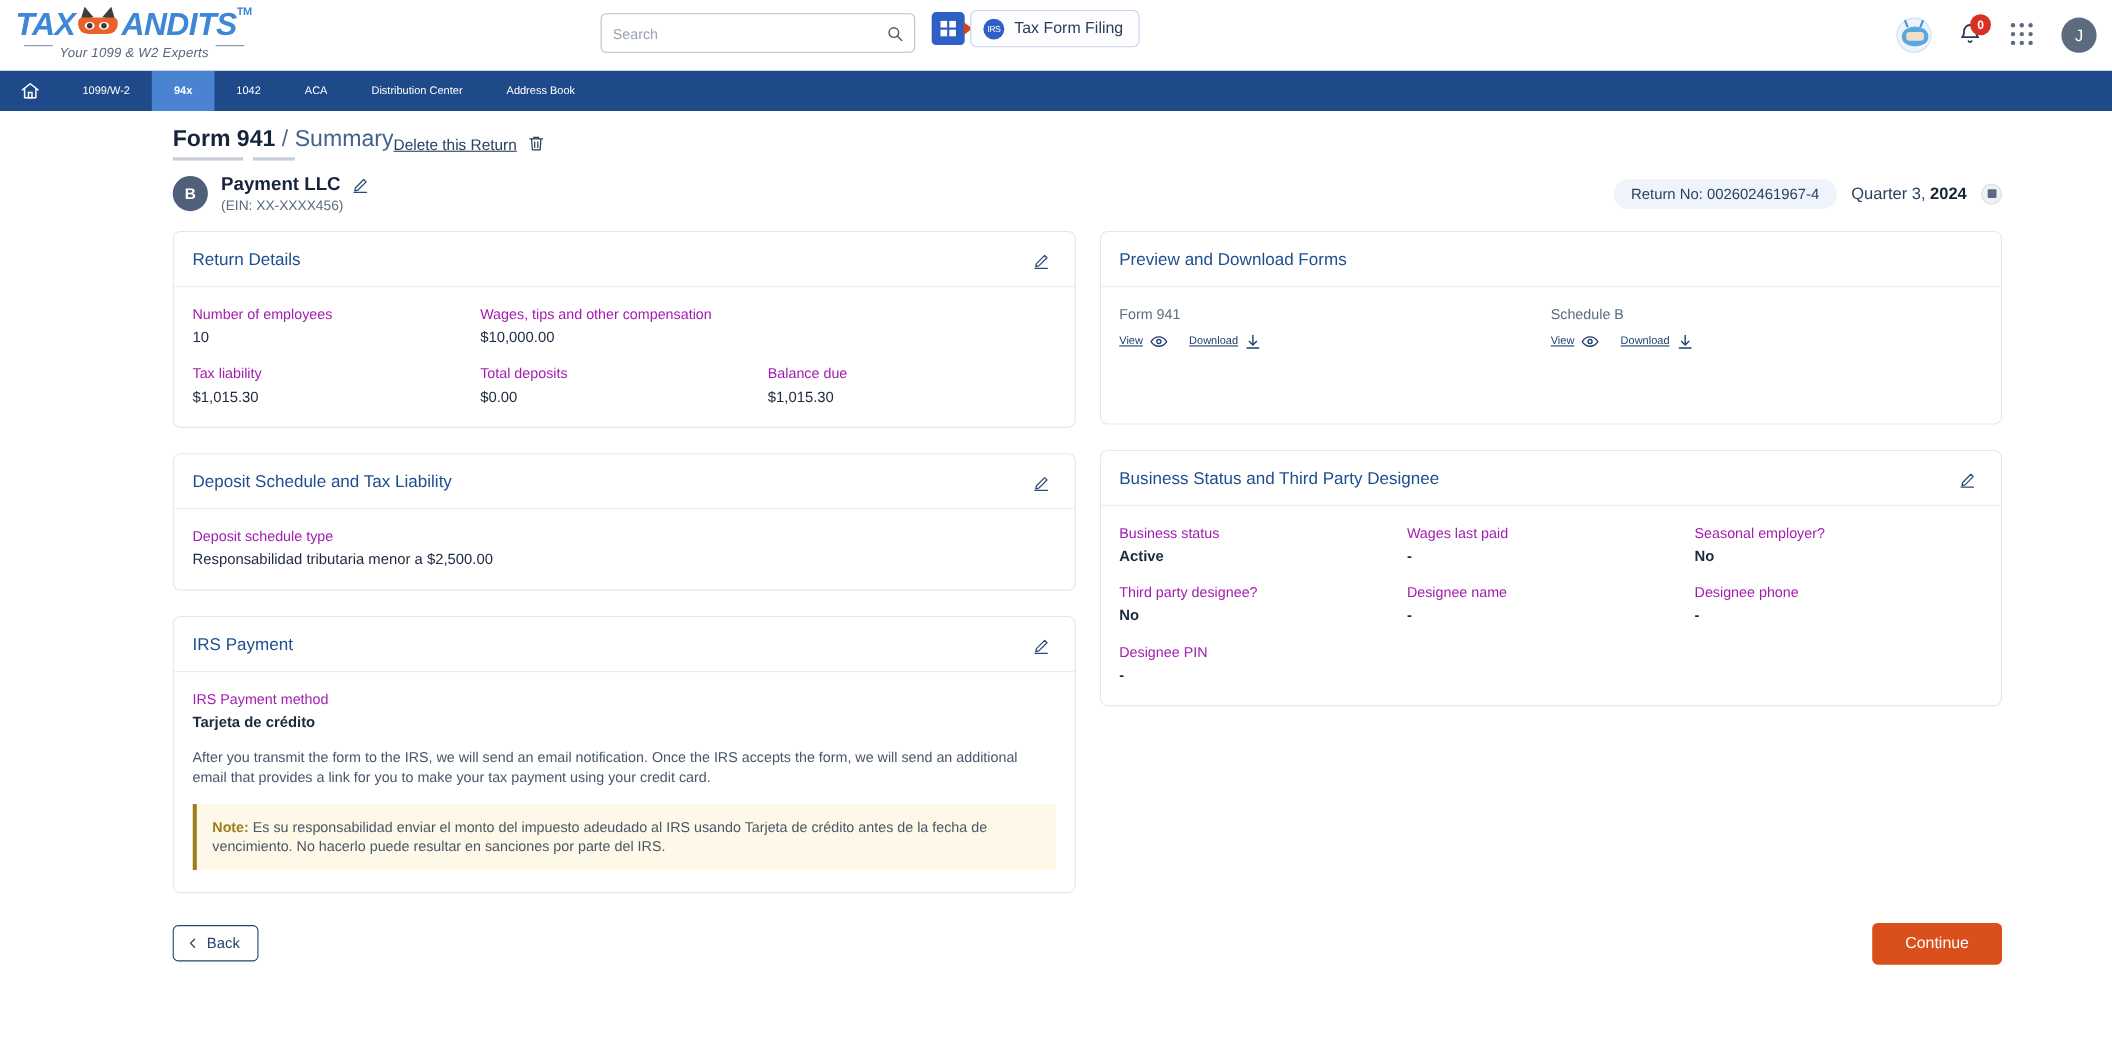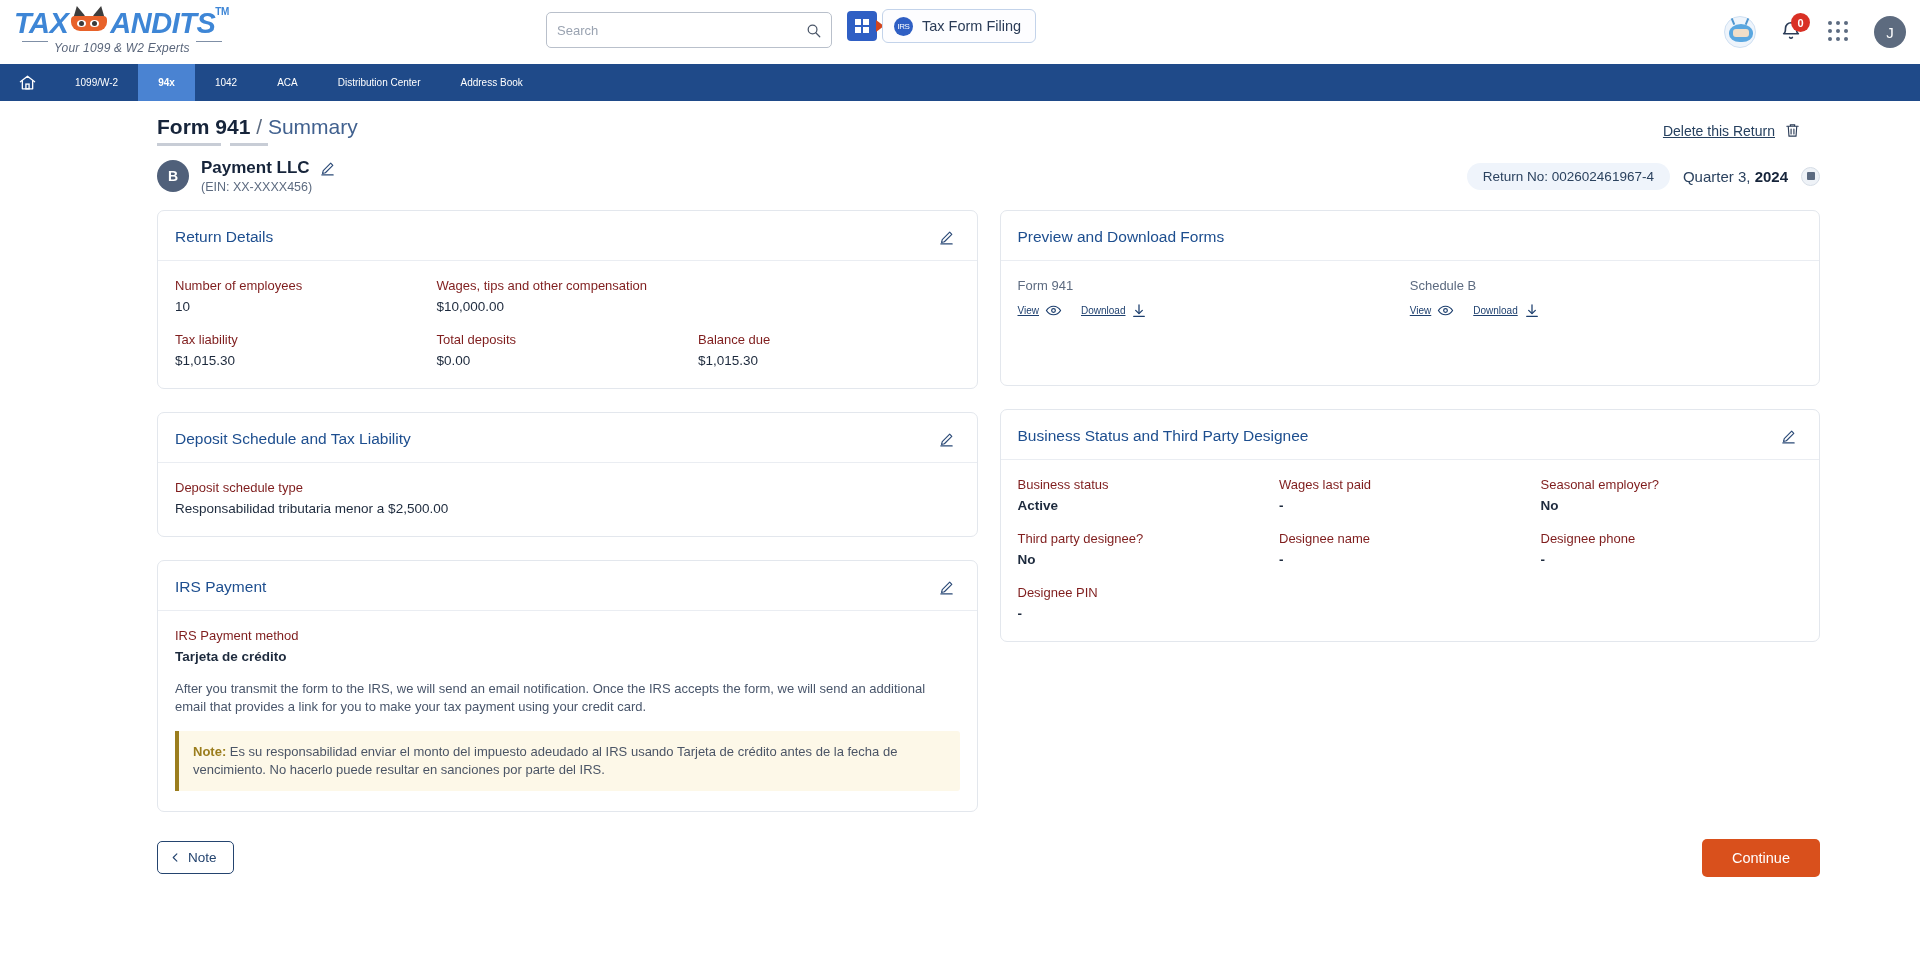--- a/index.html
+++ b/index.html
@@ -87,21 +87,21 @@
   
   .navbar { height: 37px; background:#1f4a89; display:flex; align-items:stretch; }
   .nav-item { display:flex;align-items:center;justify-content:center; padding: 0 20px;
     color:#ffffff; font-size:10px; cursor:pointer; white-space:nowrap; }
   .nav-item.home { padding: 0 18px; }
   .nav-item.active { background:#4a83d2; font-weight:600; }
 
   
   .page { padding: 0 0 0 0; height: calc(953px - 64px - 37px); position:relative; background:#fff; }
 
-  .crumb-row { display:flex; align-items:center; justify-content:space-between; padding: 14px 119px 0 157px; }
+  .crumb-row { display:flex; align-items:center; justify-content:flex-start; padding: 14px 119px 0 157px; }
   .crumb { font-size: 21px; color:#1d3a63; position:relative; padding-bottom:7px; }
   .crumb .b { font-weight:700; color:#16243a; }
   .crumb .sep { color:#5b6a80; font-weight:400; }
   .crumb .light { color:#41618f; font-weight:400; }
   .crumb .u1 { position:absolute; left:0; bottom:0; width:64px; height:3px; background:#c8cdd6; }
   .crumb .u2 { position:absolute; left:73px; bottom:0; width:38px; height:3px; background:#c8cdd6; }
 
   .del-return { display:flex; align-items:center; gap:9px; font-size:14px; color:#26405f; cursor:pointer; }
   .del-return .lbl { text-decoration: underline; }
 
@@ -124,21 +124,21 @@
   .cols { display:flex; gap:22px; padding: 16px 100px 0 157px; align-items:flex-start; }
   .col { flex: 1; display:flex; flex-direction:column; gap:23px; }
 
   .card { border:1px solid #e3e7ed; border-radius:7px; background:#fff; }
   .card-head { display:flex; align-items:center; justify-content:space-between;
     padding: 17px 22px 14px 17px; border-bottom:1px solid #eaedf2; }
   .card-title { font-size:15.5px; color:#1d4e8f; }
   .card-body { padding: 17px 17px 20px 17px; }
 
   .grid3 { display:grid; grid-template-columns: 1fr 1fr 1fr; row-gap: 18px; }
-  .field-label { font-size:13px; color:#7f1d1d; margin-bottom:6px; }
+  .field-label { font-size:13px; color:#a21caf; margin-bottom:6px; }
   .field-value { font-size:13.5px; color:#1d2a3d; font-weight:600; }
   .field-value.plain { font-weight:400; }
 
   .pencil { width:17px;height:17px; cursor:pointer; }
   .pencil svg { width:17px; height:17px; display:block; }
 
   .pd-grid { display:grid; grid-template-columns: 1fr 1fr; }
   .pd-name { font-size:13px; color:#5d6b80; margin-bottom:9px; }
   .pd-actions { display:flex; align-items:center; gap:19px; }
   .pd-link { display:flex; align-items:center; gap:6px; font-size:10px; color:#1d3f6e; cursor:pointer; }
@@ -474,18 +474,18 @@
       </div>
 
     </div>
   </div>
 
   <div class="footer">
     <button class="back-btn">
       <svg width="11" height="11" viewBox="0 0 24 24" fill="none" stroke="#24446f" stroke-width="2.4">
         <path d="M15 4l-8 8 8 8" stroke-linecap="round" stroke-linejoin="round"></path>
       </svg>
-      <span>Note</span>
+      <span>Back</span>
     </button>
     <button class="continue-btn">Continue</button>
   </div>
 
 </div>
 
 </body></html>

